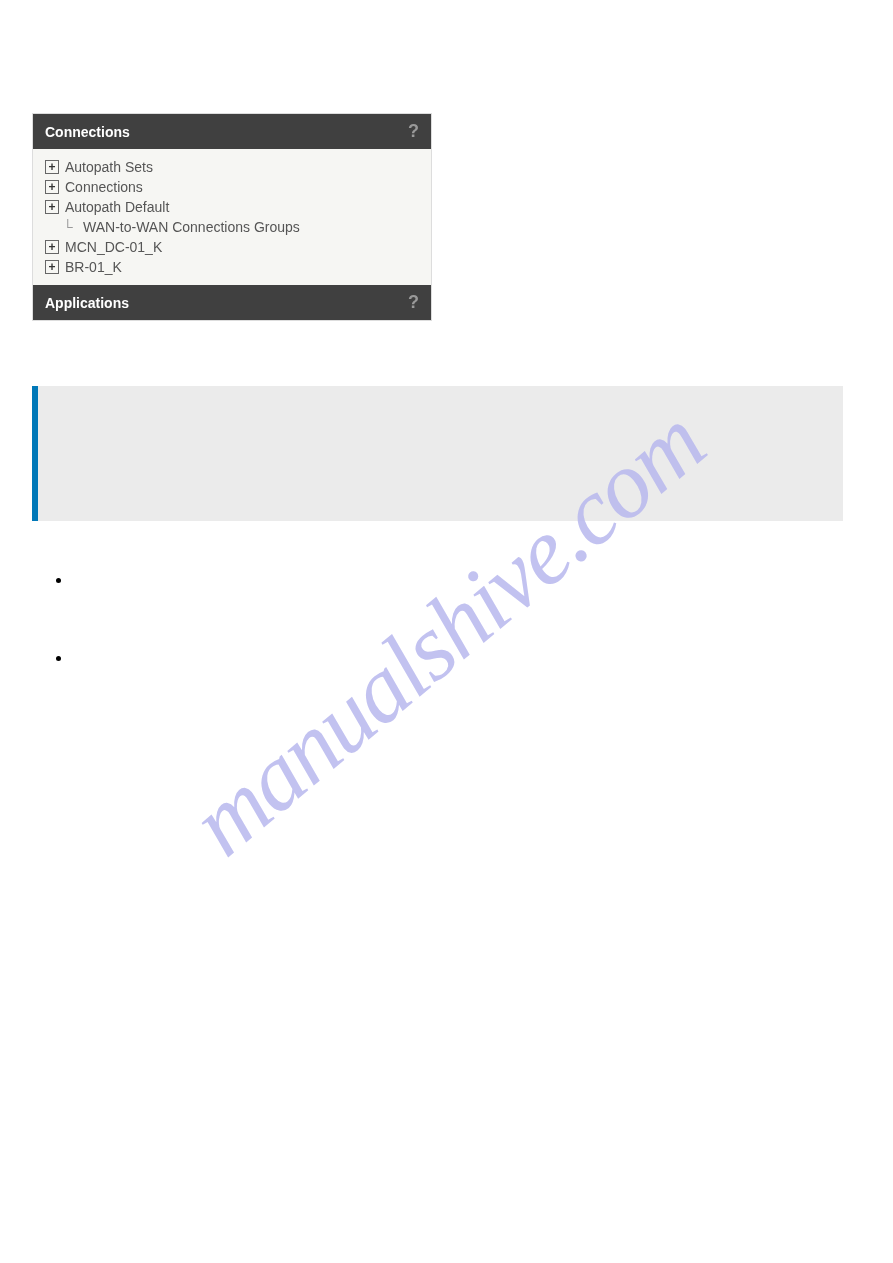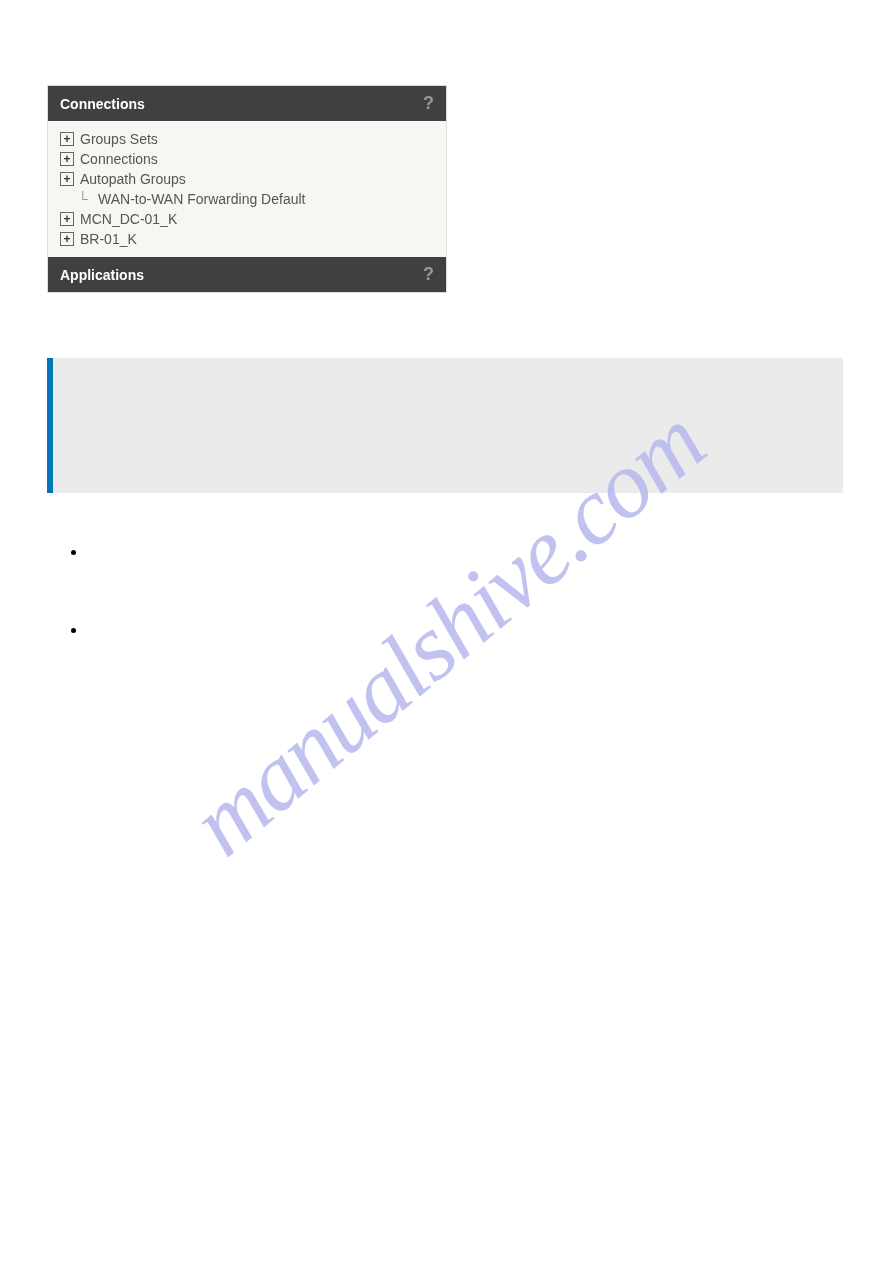--- a/index.html
+++ b/index.html
@@ -9,21 +9,22 @@
     }
     body {
       font-family: Arial, sans-serif;
       background: #ffffff;
       width: 893px;
       height: 1263px;
       position: relative;
       overflow: hidden;
     }
     .page-container {
-      padding: 85px 50px 50px 47px;
+      padding: 85px 50px 50px 32px;
+      margin-top: 28px;
     }
     .panel {
       width: 400px;
       border: 1px solid #ddd;
     }
     .panel-header {
       background: #404040;
       color: #ffffff;
       padding: 7px 12px;
       display: flex;
@@ -109,33 +110,33 @@
 
 <div class="page-container">
   <div class="panel">
     <div class="panel-header">
       <span>Connections</span>
       <span class="help-icon">?</span>
     </div>
     <div class="tree-body">
       <div class="tree-item">
         <span class="expand-box">+</span>
-        <span>Groups Sets</span>
+        <span>Autopath Sets</span>
       </div>
       <div class="tree-item">
         <span class="expand-box">+</span>
         <span>Connections</span>
       </div>
       <div class="tree-item">
         <span class="expand-box">+</span>
-        <span>Autopath Groups</span>
+        <span>Autopath Default</span>
       </div>
       <div class="tree-item indented">
         <span class="tree-connector">└</span>
-        <span>WAN-to-WAN Forwarding Default</span>
+        <span>WAN-to-WAN Connections Groups</span>
       </div>
       <div class="tree-item">
         <span class="expand-box">+</span>
         <span>MCN_DC-01_K</span>
       </div>
       <div class="tree-item">
         <span class="expand-box">+</span>
         <span>BR-01_K</span>
       </div>
     </div>

